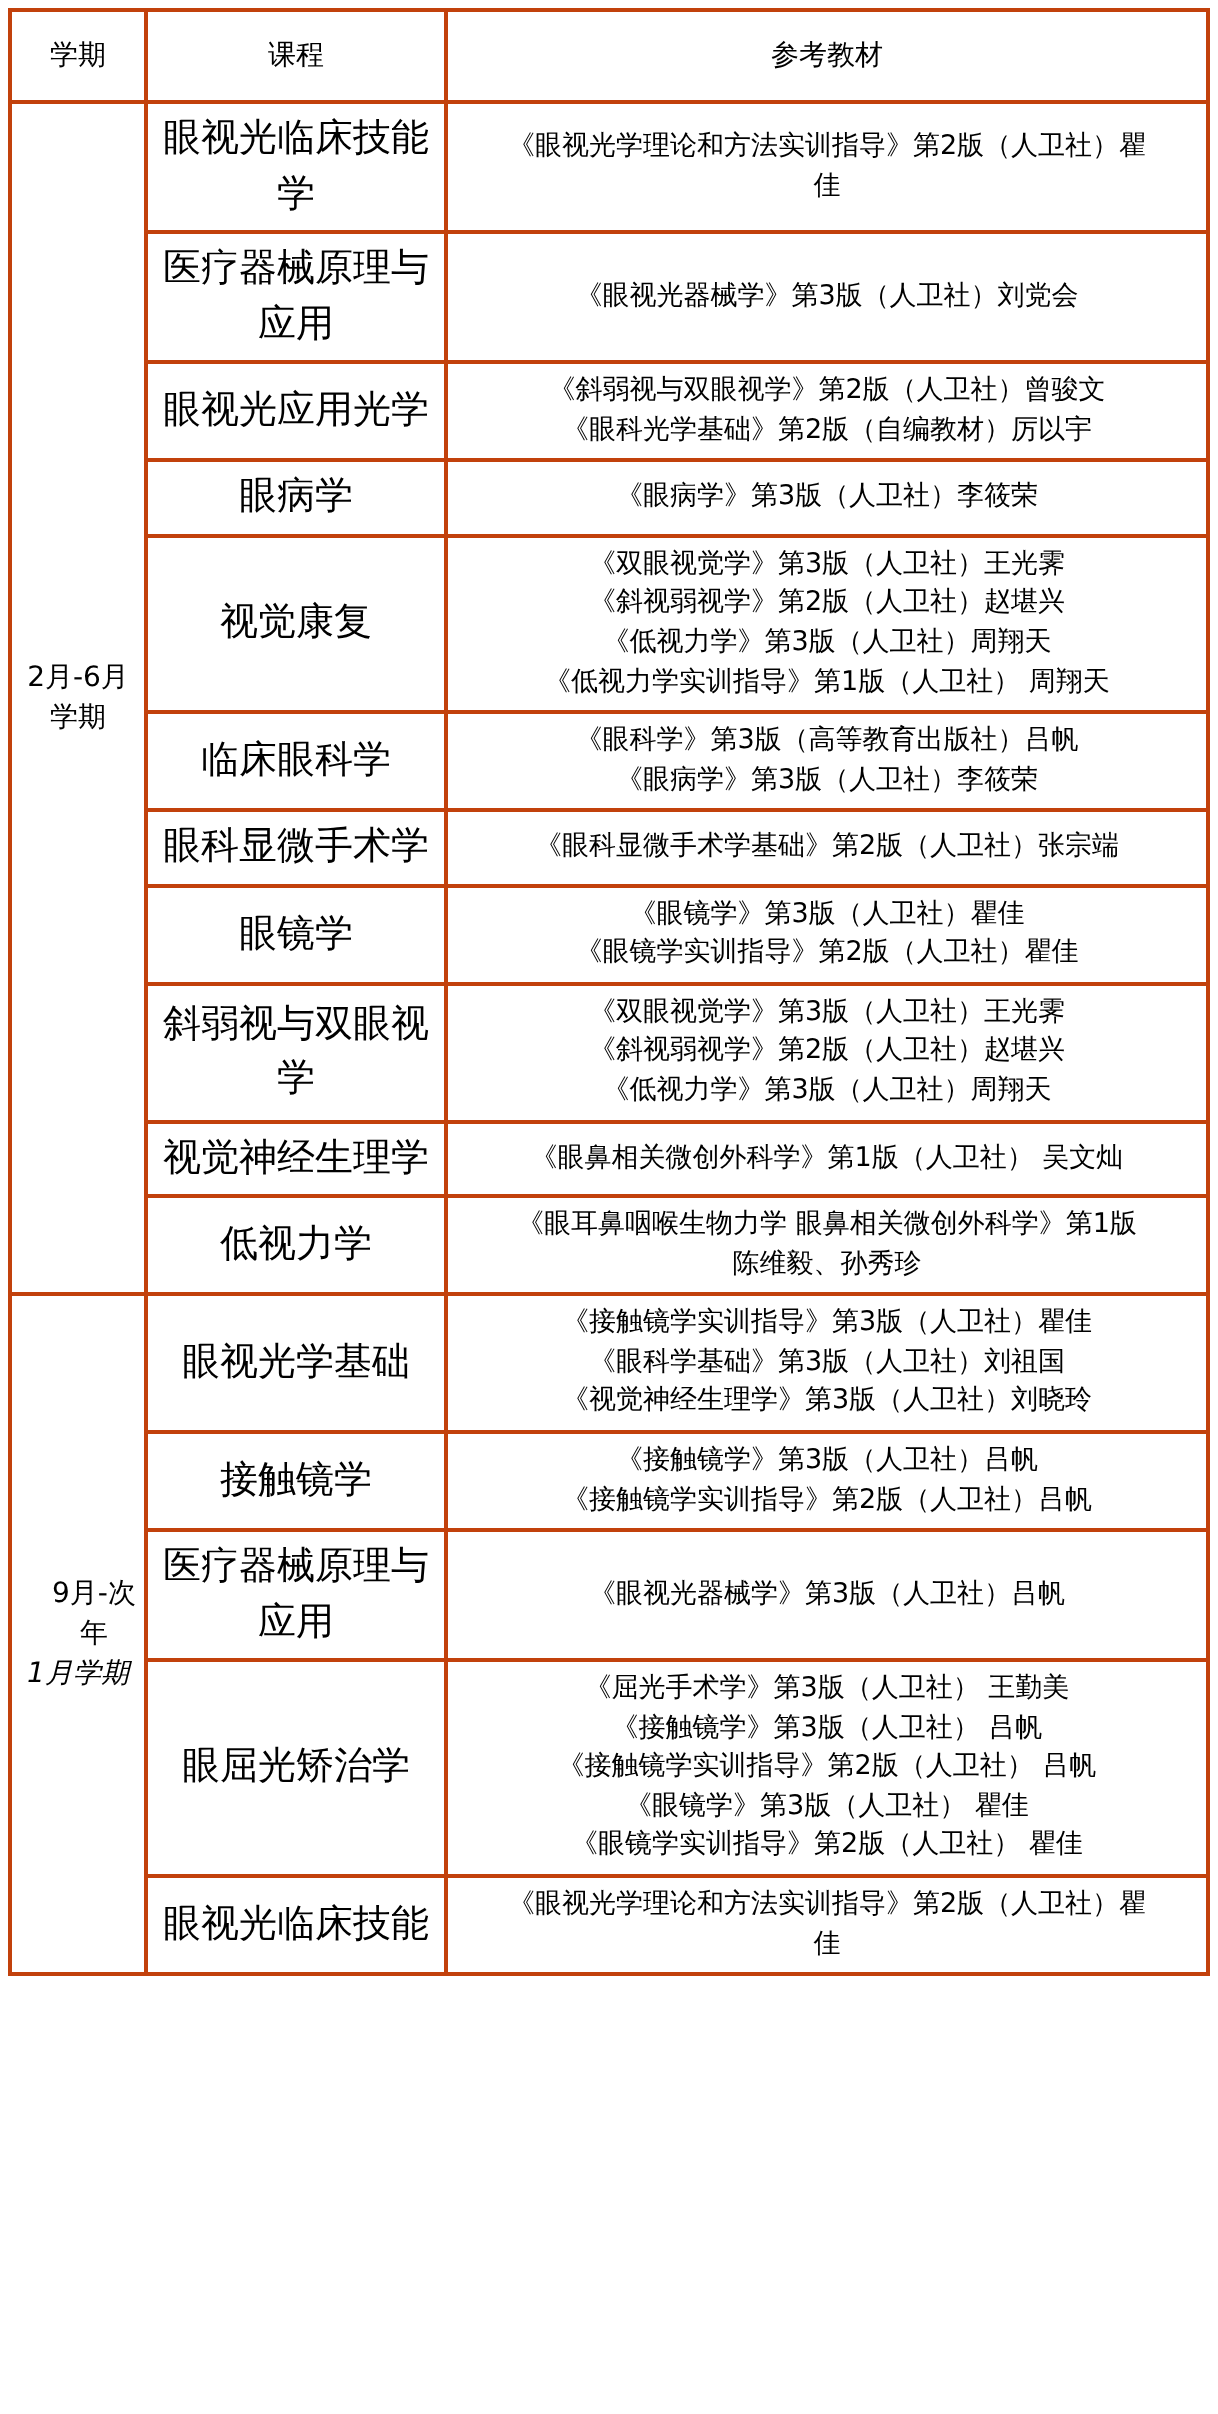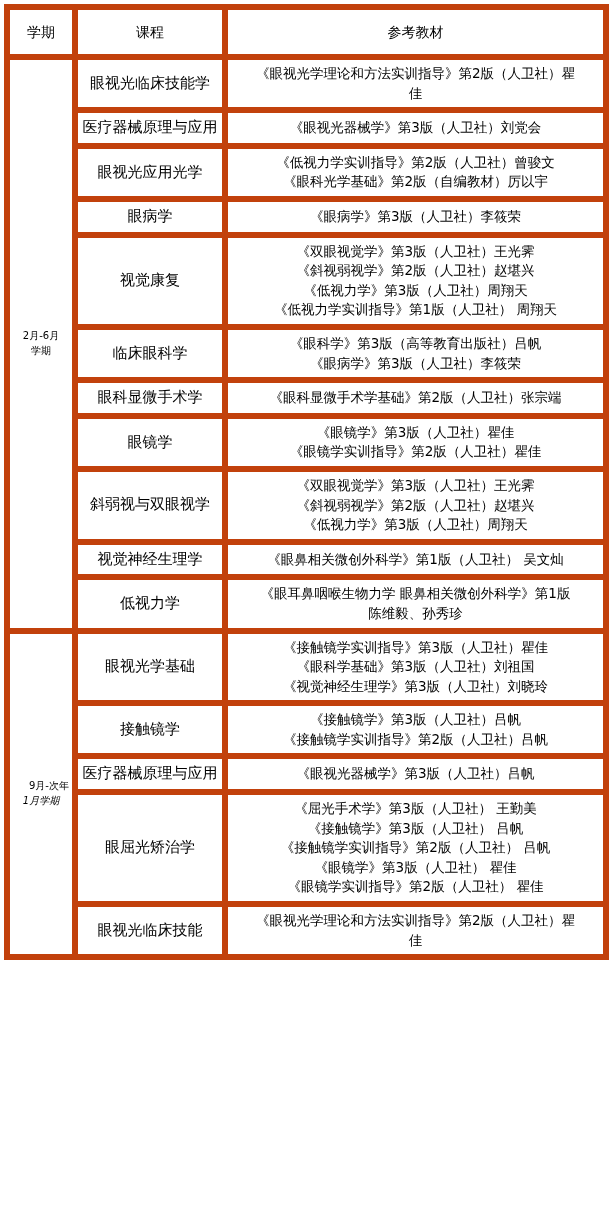--- a/index.html
+++ b/index.html
@@ -19,42 +19,42 @@
     box-sizing: border-box;
   }
   table.course-table {
     border-collapse: collapse;
     width: 599px;
     margin: 4px 0 0 4px;
     table-layout: fixed;
   }
   table.course-table td,
   table.course-table th {
-    border: 6px solid #c2410c;
+    border: 2px solid #c2410c;
     vertical-align: middle;
     text-align: center;
     padding: 4px 3px;
     font-weight: normal;
     line-height: 1.45;
   }
   col.c-term { width: 68px; }
   col.c-course { width: 150px; }
   col.c-book { width: 381px; }
 
   thead th {
     font-size: 14px;
     font-weight: bold;
     height: 36px;
   }
   td.term-cell {
-    font-size: 10px;
+    font-size: 14px;
     line-height: 1.5;
   }
   td.course-cell {
-    font-size: 15px;
+    font-size: 19px;
   }
   td.book-cell {
     font-size: 13.5px;
   }
   .book-line {
     display: block;
     white-space: nowrap;
   }
   .book-line.wrap {
     white-space: normal;
@@ -91,21 +91,21 @@
         </tr>
         <tr>
           <td class="course-cell">医疗器械原理与应用</td>
           <td class="book-cell">
             <span class="book-line">《眼视光器械学》第3版（人卫社）刘党会</span>
           </td>
         </tr>
         <tr>
           <td class="course-cell">眼视光应用光学</td>
           <td class="book-cell">
-            <span class="book-line">《低视力学实训指导》第2版（人卫社）曾骏文</span>
+            <span class="book-line">《斜弱视与双眼视学》第2版（人卫社）曾骏文</span>
             <span class="book-line">《眼科光学基础》第2版（自编教材）厉以宇</span>
           </td>
         </tr>
         <tr>
           <td class="course-cell">眼病学</td>
           <td class="book-cell">
             <span class="book-line">《眼病学》第3版（人卫社）李筱荣</span>
           </td>
         </tr>
         <tr>

